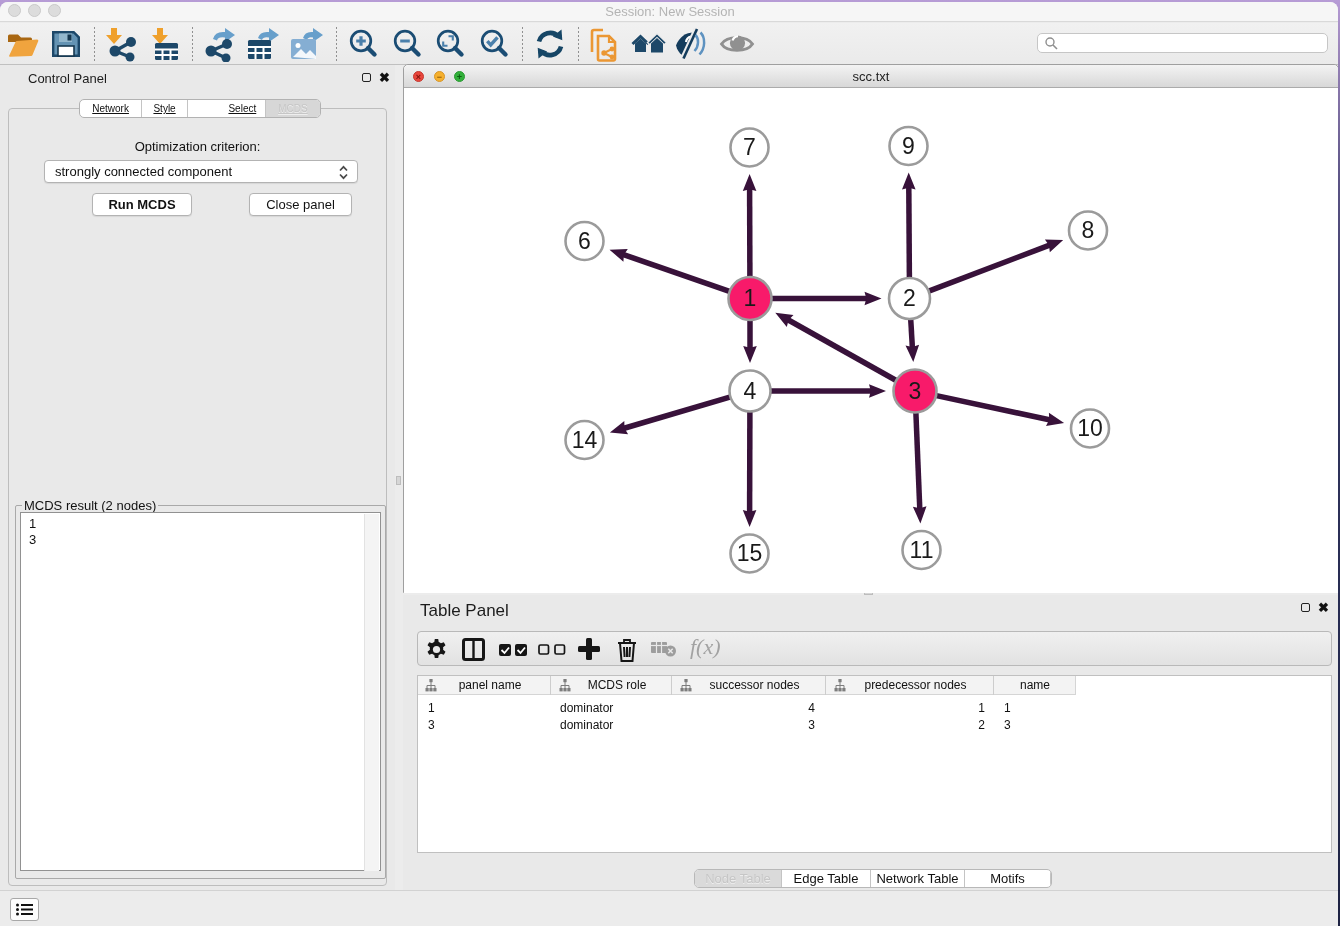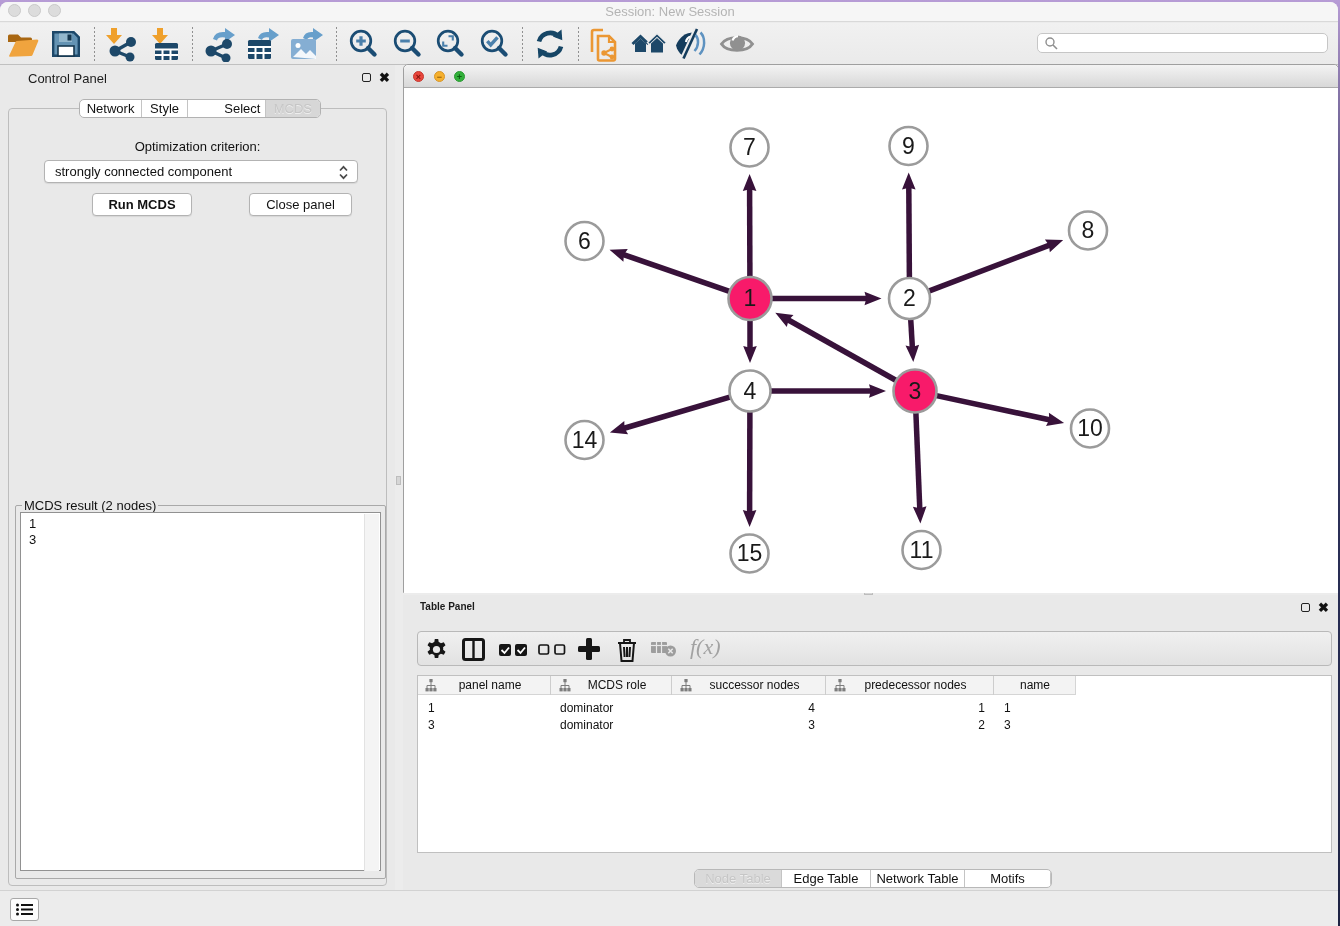--- a/index.html
+++ b/index.html
@@ -16,21 +16,21 @@
 .tbi { position:absolute; top:3px; width:36px; height:36px; }
 .tsep { position:absolute; top:4px; height:34px; width:1px; background-image:linear-gradient(#909090 40%, rgba(0,0,0,0) 0%); background-size:1px 4px; }
 #search { position:absolute; left:1037px; top:10px; width:291px; height:20px; background:#fff; border:1px solid #c6c6c6; border-radius:5px; }
 
 #cpanel { position:absolute; left:0; top:63px; width:395px; height:825px; background:#e9e9e9; }
 #cpanel .phead { position:absolute; left:28px; top:6px; font-size:13px; color:#1c1c1c; }
 .float-ic { position:absolute; width:9px; height:9px; border:1.5px solid #222; border-radius:2px; }
 .close-ic { position:absolute; font-size:13px; font-weight:bold; color:#111; line-height:10px; }
 #tabcontent { position:absolute; left:8px; top:43px; width:379px; height:778px; border:1px solid #bdbdbd; border-radius:4px; background:#e9e9e9; }
 #tabs { position:absolute; left:79px; top:34px; width:242px; height:19px; background:#fff; border:1px solid #b2b2b2; border-radius:5px; display:flex; overflow:hidden; z-index:3; }
-#tabs div { font-size:13px; color:#111; text-align:center; line-height:17px; border-right:1px solid #c4c4c4; }
+#tabs div { font-size:10px; color:#111; text-align:center; line-height:17px; border-right:1px solid #c4c4c4;text-decoration:underline; }
 #tabs .w1{width:72px;} #tabs .w2{width:53px;} #tabs .w3{width:53px;margin-left:32px;}
 #tabs .sel { width:63px; background:#d7d7d7; color:#c6c6c6; border-right:none; text-shadow:0 1px 0 #eee; }
 #optlabel { position:absolute; left:0; top:74px; width:395px; text-align:center; font-size:13px; color:#111; }
 #combo { position:absolute; left:44px; top:95px; width:314px; height:23px; background:#fff; border:1px solid #b3b3b3; border-radius:4px; font-size:13px; color:#111; line-height:21px; padding-left:10px; box-shadow:0 1px 1px rgba(0,0,0,.08); }
 .btn { position:absolute; height:23px; background:#fff; border:1px solid #b3b3b3; border-radius:4px; font-size:13px; color:#111; text-align:center; line-height:21px; box-shadow:0 1px 1px rgba(0,0,0,.08); }
 
 #fs { position:absolute; left:15px; top:440px; width:371px; height:374px; border:1px solid #a9a9a9; border-radius:2px; }
 #fs legend { position:absolute; left:6px; top:-8px; background:#e9e9e9; font-size:13px; padding:0 2px; color:#111; }
 #fstext { position:absolute; left:4px; top:6px; width:361px; height:359px; background:#fff; border:1px solid #919191; font-size:13px; color:#111; padding:3px 0 0 8px; line-height:16px; }
 #fsscroll { position:absolute; right:1px; top:1px; width:15px; height:357px; background:#f4f4f4; border-left:1px solid #e2e2e2; }
@@ -40,21 +40,21 @@
 #nettitle .lbl { position:absolute; top:4px; width:100%; text-align:center; font-size:13px; color:#222; }
 .mbtn { position:absolute; top:6px; width:11px; height:11px; border-radius:50%; font-size:9px; font-weight:bold; text-align:center; line-height:11px; }
 #netcanvas { position:absolute; left:0; top:24px; width:934px; height:504px; background:#fff; overflow:hidden; }
 #graph line { stroke:#38123a; stroke-width:5.5; }
 #graph polygon { fill:#38123a; }
 #graph .nw { fill:#fff; stroke:#9b9b9b; stroke-width:2.6; }
 #graph .np { fill:#f81a6a; stroke:#9b9b9b; stroke-width:2.6; }
 #graph text { font-size:23px; fill:#1a1a1a; text-anchor:middle; dominant-baseline:middle; font-family:"Liberation Sans",sans-serif; }
 
 #tpanel { position:absolute; left:403px; top:593px; width:935px; height:295px; background:#e9e9e9; }
-#tpanel .phead { position:absolute; left:17px; top:6px; font-size:10px; color:#1c1c1c;font-weight:bold; }
+#tpanel .phead { position:absolute; left:17px; top:6px; font-size:17px; color:#1c1c1c; }
 #ttoolbar { position:absolute; left:14px; top:36px; width:915px; height:35px; background:linear-gradient(#f0f0f0,#e2e2e2); border:1px solid #b9b9b9; border-radius:4px; }
 #ttable { position:absolute; left:14px; top:80px; width:915px; height:178px; background:#fff; border:1px solid #c0c0c0; }
 #thead { position:absolute; left:0; top:0; width:658px; height:19px; background:#f3f3f3; border-bottom:1px solid #d5d5d5; border-right:1px solid #d5d5d5; }
 .hcol { position:absolute; top:0; height:19px; border-right:1px solid #cdcdcd; font-size:12px; color:#111; text-align:center; line-height:18px; }
 .hic { position:absolute; top:3px; width:12px; height:13px; }
 .trow { position:absolute; font-size:12px; color:#111; }
 #ttabs { position:absolute; left:291px; top:274px; height:19px; background:#fff; border:1px solid #b8b8b8; border-radius:5px; display:flex; overflow:hidden; }
 #ttabs div { font-size:13px; color:#111; text-align:center; line-height:17px; border-right:1px solid #c4c4c4; }
 #ttabs .sel { background:#dadada; color:#c6c6c6; text-shadow:0 1px 0 #eee; }
 
@@ -247,20 +247,21 @@
       <div id="fstext">1<br>3<div id="fsscroll"></div></div>
     </div>
   </div>
   <div style="position:absolute;left:396px;top:474px;width:5px;height:9px;background:#d6d6d6;border:1px solid #bdbdbd;"></div>
   <div style="position:absolute;left:864px;top:588px;width:9px;height:5px;background:#d6d6d6;border:1px solid #bdbdbd;"></div>
   <div id="netframe">
     <div id="nettitle">
       <div class="mbtn" style="left:9px; background:#e9463c; border:1px solid #c43931; color:#7e120c;">×</div>
       <div class="mbtn" style="left:30px; background:#f6b02d; border:1px solid #d7962a; color:#925d09;">−</div>
       <div class="mbtn" style="left:50px; background:#32b03a; border:1px solid #2a9a33; color:#0c5c10;">+</div>
+      <div class="lbl">scc.txt</div>
     </div>
     <div id="netcanvas">
       <svg id="graph" width="933" height="504" viewBox="0 0 933 504">
 <line x1="345.9" y1="190.0" x2="345.6" y2="99.0"></line>
 <line x1="327.6" y1="203.1" x2="218.8" y2="165.3"></line>
 <line x1="365.5" y1="209.5" x2="463.5" y2="209.5"></line>
 <line x1="346.0" y1="229.0" x2="346.0" y2="260.0"></line>
 <line x1="505.4" y1="191.0" x2="504.8" y2="97.5"></line>
 <line x1="522.8" y1="202.9" x2="646.2" y2="155.9"></line>
 <line x1="506.6" y1="228.0" x2="508.4" y2="259.1"></line>

